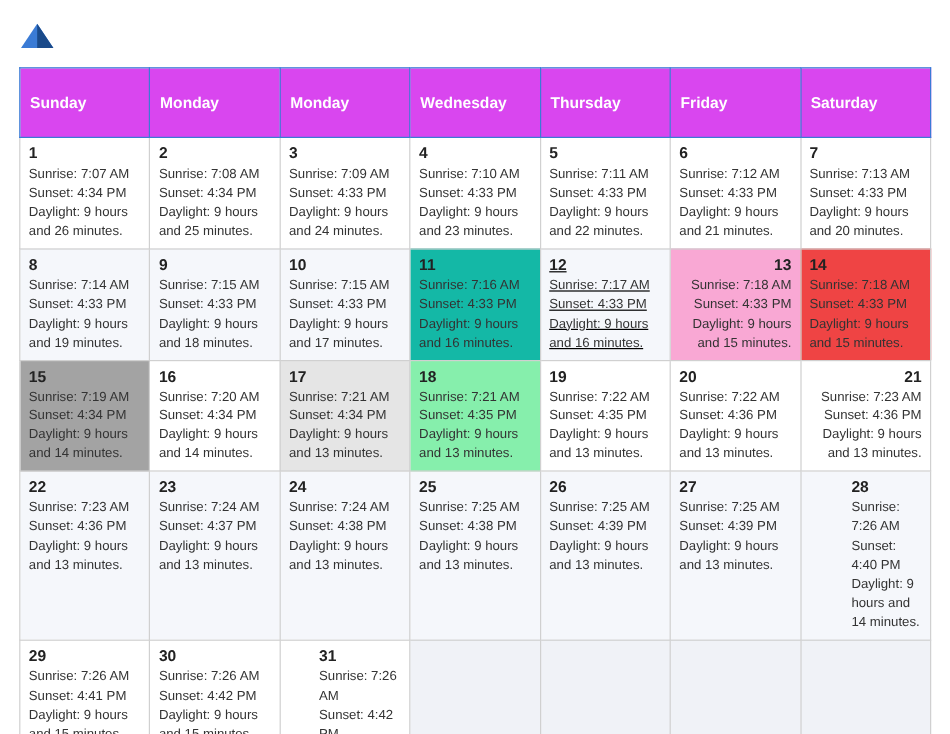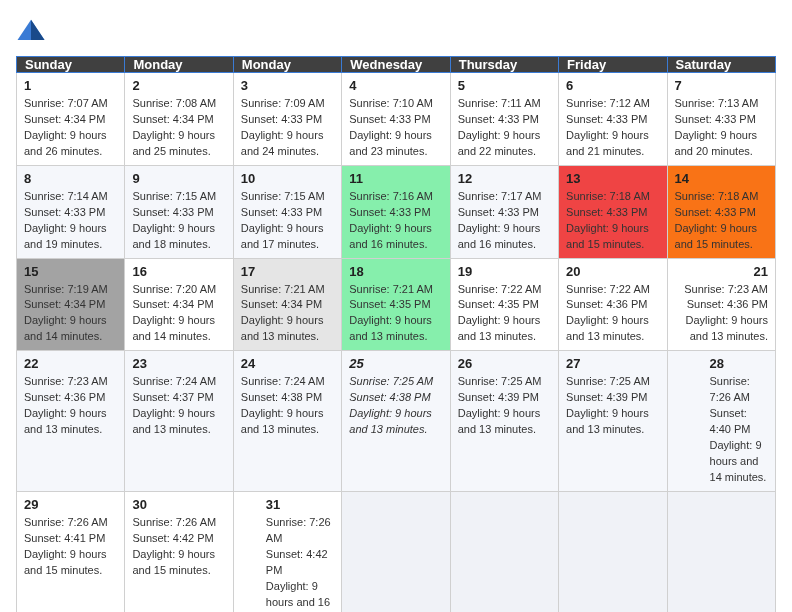--- a/index.html
+++ b/index.html
@@ -47,24 +47,24 @@
     .location {
       font-size: 14px;
       color: #555;
     }
     .calendar {
       width: 100%;
       border-collapse: collapse;
       font-size: 11px;
     }
     .calendar th {
-      background-color: #404040;
+      background-color: #d946ef;
       color: white;
       text-align: left;
-      padding: 0 8px;
+      padding: 21px 8px;
       font-size: 13px;
       font-weight: bold;
       border: 1px solid #3a7bd5;
     }
     .calendar td {
       border: 1px solid #d0d0d0;
       vertical-align: top;
       padding: 5px 7px;
       width: calc(100% / 7);
       min-height: 80px;
@@ -161,33 +161,33 @@
           <div class="day-info">Sunrise: 7:14 AM<br>Sunset: 4:33 PM<br>Daylight: 9 hours and 19 minutes.</div>
         </td>
         <td style="background-color: rgb(245, 247, 251);">
           <span class="day-num">9</span>
           <div class="day-info">Sunrise: 7:15 AM<br>Sunset: 4:33 PM<br>Daylight: 9 hours and 18 minutes.</div>
         </td>
         <td style="background-color: rgb(245, 247, 251);">
           <span class="day-num">10</span>
           <div class="day-info">Sunrise: 7:15 AM<br>Sunset: 4:33 PM<br>Daylight: 9 hours and 17 minutes.</div>
         </td>
-        <td style="background-color: #86efac;">
+        <td style="background-color: #14b8a6;">
           <span class="day-num">11</span>
           <div class="day-info">Sunrise: 7:16 AM<br>Sunset: 4:33 PM<br>Daylight: 9 hours and 16 minutes.</div>
         </td>
-        <td style="background-color: rgb(245, 247, 251);">
+        <td style="background-color: rgb(245, 247, 251); text-decoration: underline;">
           <span class="day-num">12</span>
           <div class="day-info">Sunrise: 7:17 AM<br>Sunset: 4:33 PM<br>Daylight: 9 hours and 16 minutes.</div>
         </td>
-        <td style="background-color: #ef4444;">
+        <td style="background-color: #f9a8d4; text-align: right;">
           <span class="day-num">13</span>
           <div class="day-info">Sunrise: 7:18 AM<br>Sunset: 4:33 PM<br>Daylight: 9 hours and 15 minutes.</div>
         </td>
-        <td style="background-color: #f97316;">
+        <td style="background-color: #ef4444;">
           <span class="day-num">14</span>
           <div class="day-info">Sunrise: 7:18 AM<br>Sunset: 4:33 PM<br>Daylight: 9 hours and 15 minutes.</div>
         </td>
       </tr>
       <tr>
         <td style="background-color: #a3a3a3;">
           <span class="day-num">15</span>
           <div class="day-info">Sunrise: 7:19 AM<br>Sunset: 4:34 PM<br>Daylight: 9 hours and 14 minutes.</div>
         </td>
         <td style="background-color: rgb(255, 255, 255);">
@@ -221,21 +221,21 @@
           <div class="day-info">Sunrise: 7:23 AM<br>Sunset: 4:36 PM<br>Daylight: 9 hours and 13 minutes.</div>
         </td>
         <td style="background-color: rgb(245, 247, 251);">
           <span class="day-num">23</span>
           <div class="day-info">Sunrise: 7:24 AM<br>Sunset: 4:37 PM<br>Daylight: 9 hours and 13 minutes.</div>
         </td>
         <td style="background-color: rgb(245, 247, 251);">
           <span class="day-num">24</span>
           <div class="day-info">Sunrise: 7:24 AM<br>Sunset: 4:38 PM<br>Daylight: 9 hours and 13 minutes.</div>
         </td>
-        <td style="background-color: rgb(245, 247, 251); font-style: italic;">
+        <td style="background-color: rgb(245, 247, 251);">
           <span class="day-num">25</span>
           <div class="day-info">Sunrise: 7:25 AM<br>Sunset: 4:38 PM<br>Daylight: 9 hours and 13 minutes.</div>
         </td>
         <td style="background-color: rgb(245, 247, 251);">
           <span class="day-num">26</span>
           <div class="day-info">Sunrise: 7:25 AM<br>Sunset: 4:39 PM<br>Daylight: 9 hours and 13 minutes.</div>
         </td>
         <td style="background-color: rgb(245, 247, 251);">
           <span class="day-num">27</span>
           <div class="day-info">Sunrise: 7:25 AM<br>Sunset: 4:39 PM<br>Daylight: 9 hours and 13 minutes.</div>

